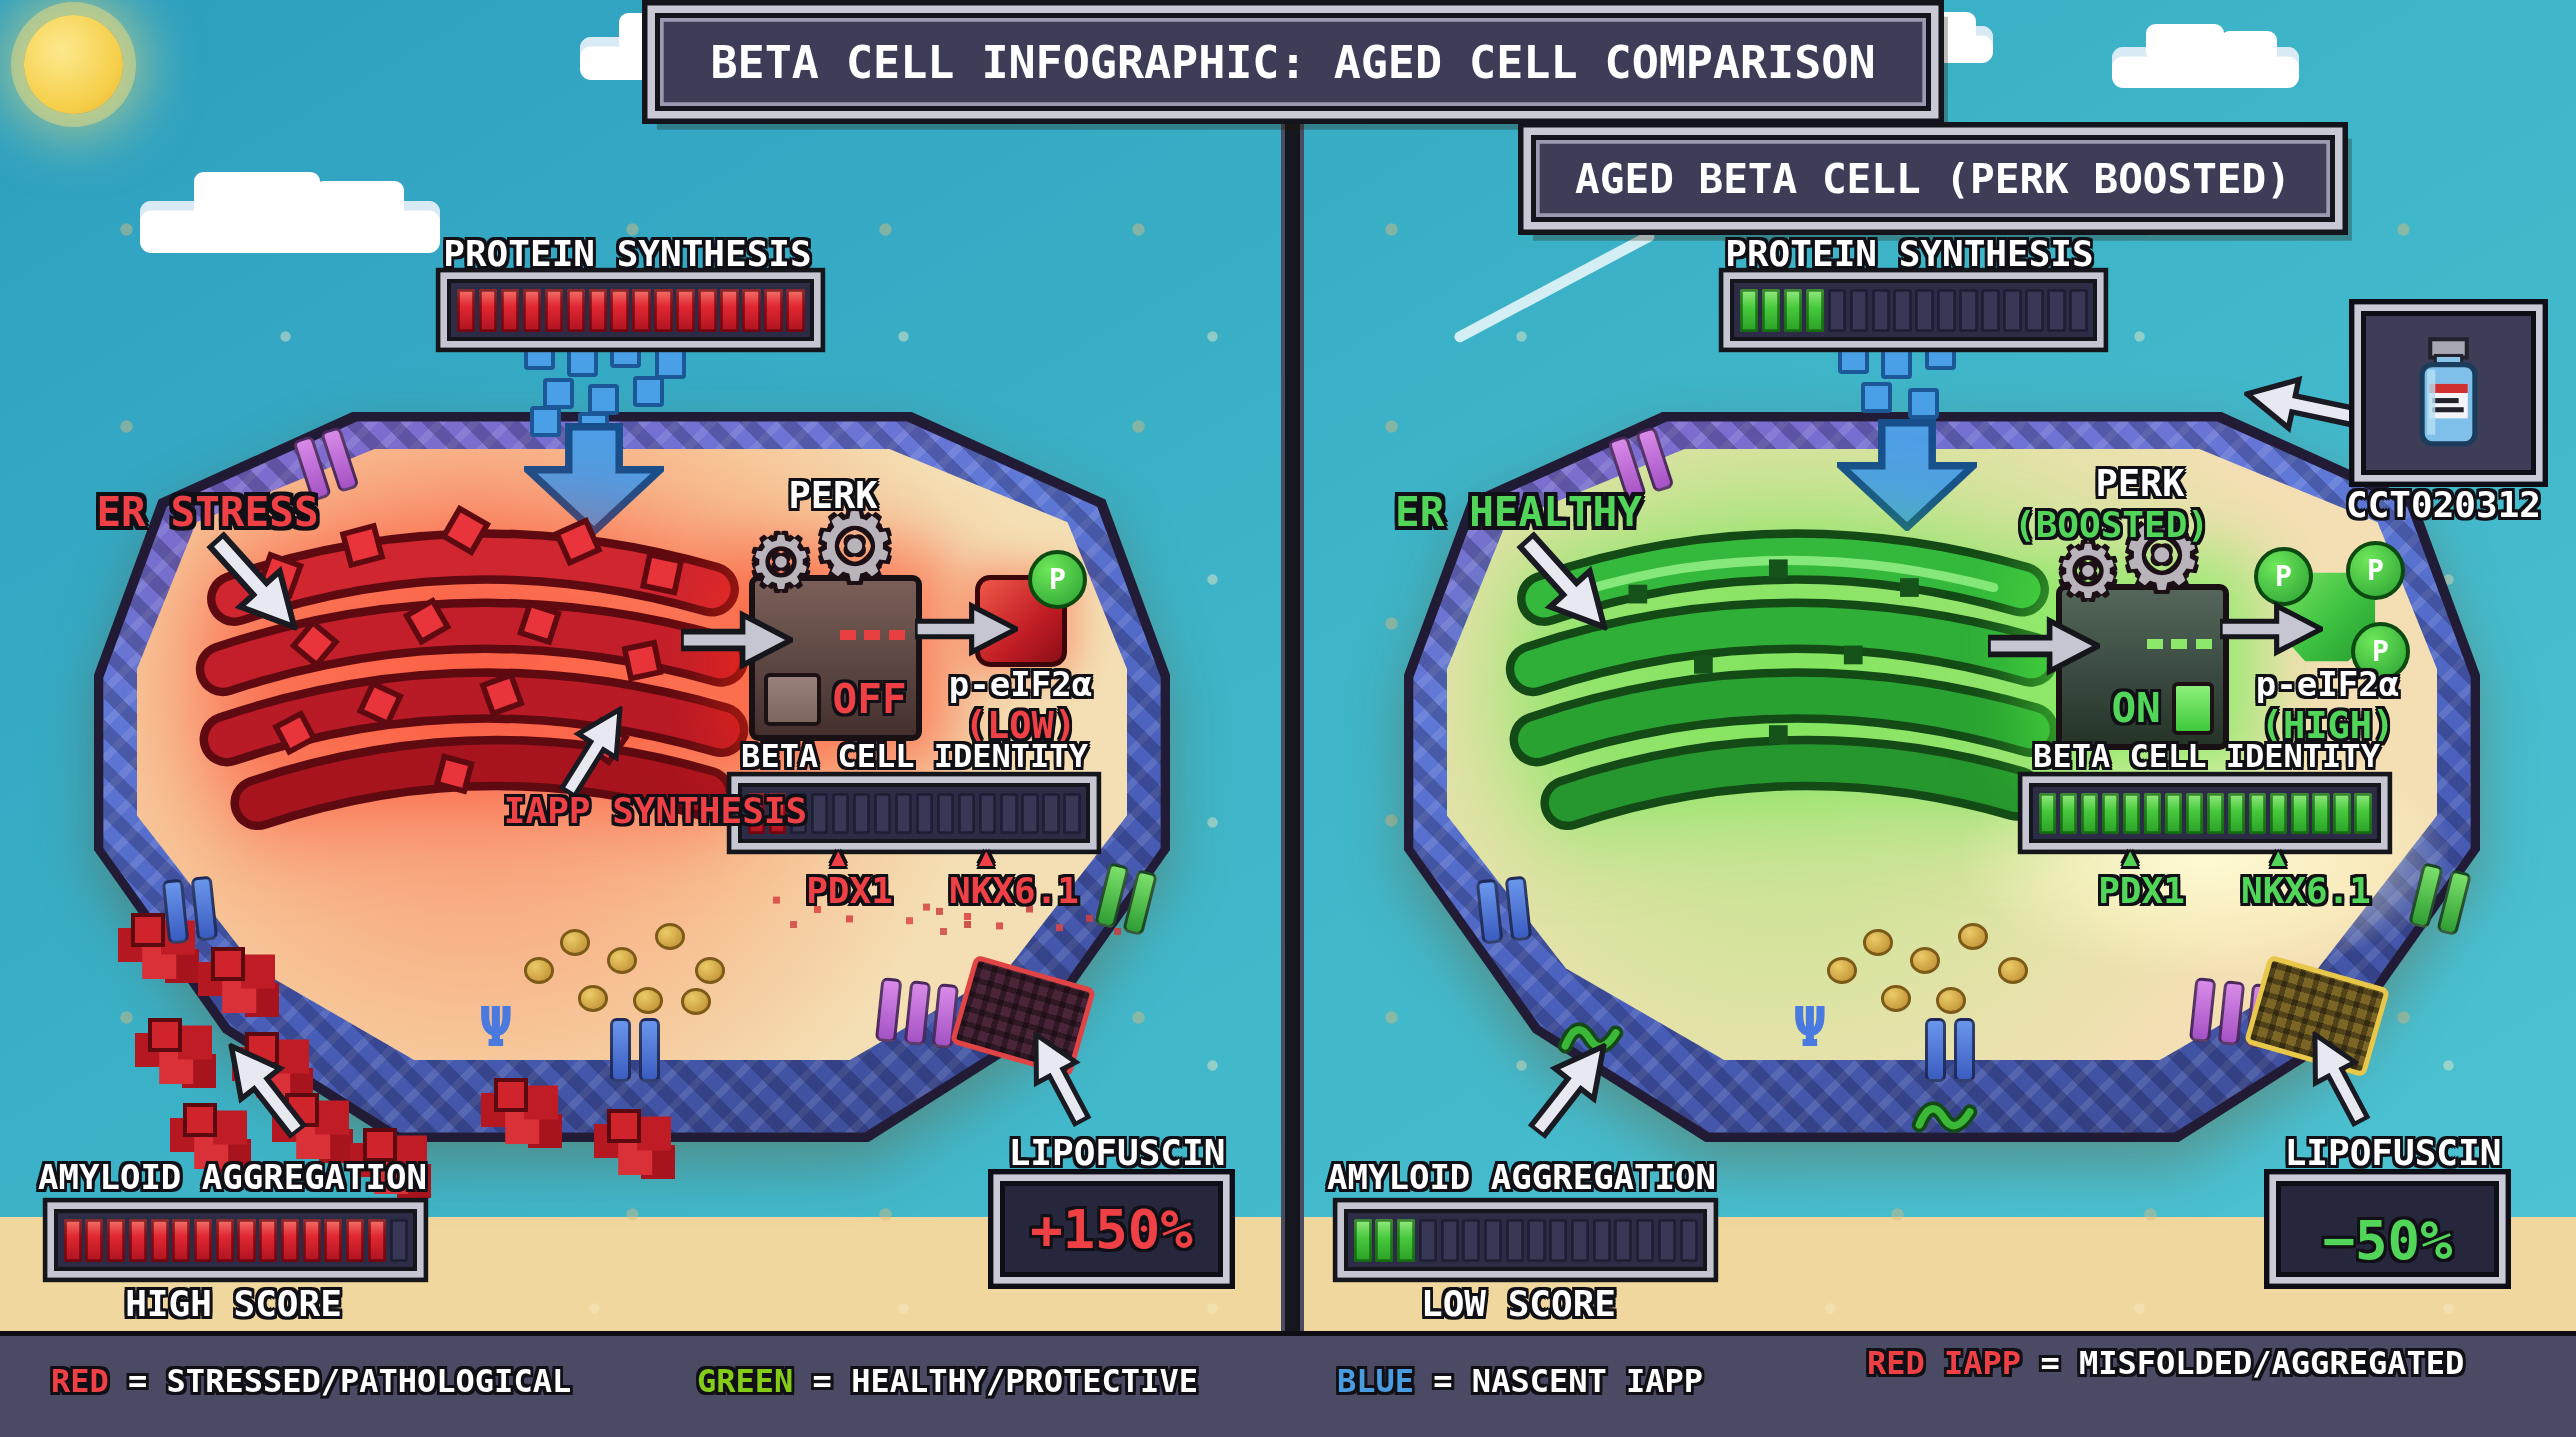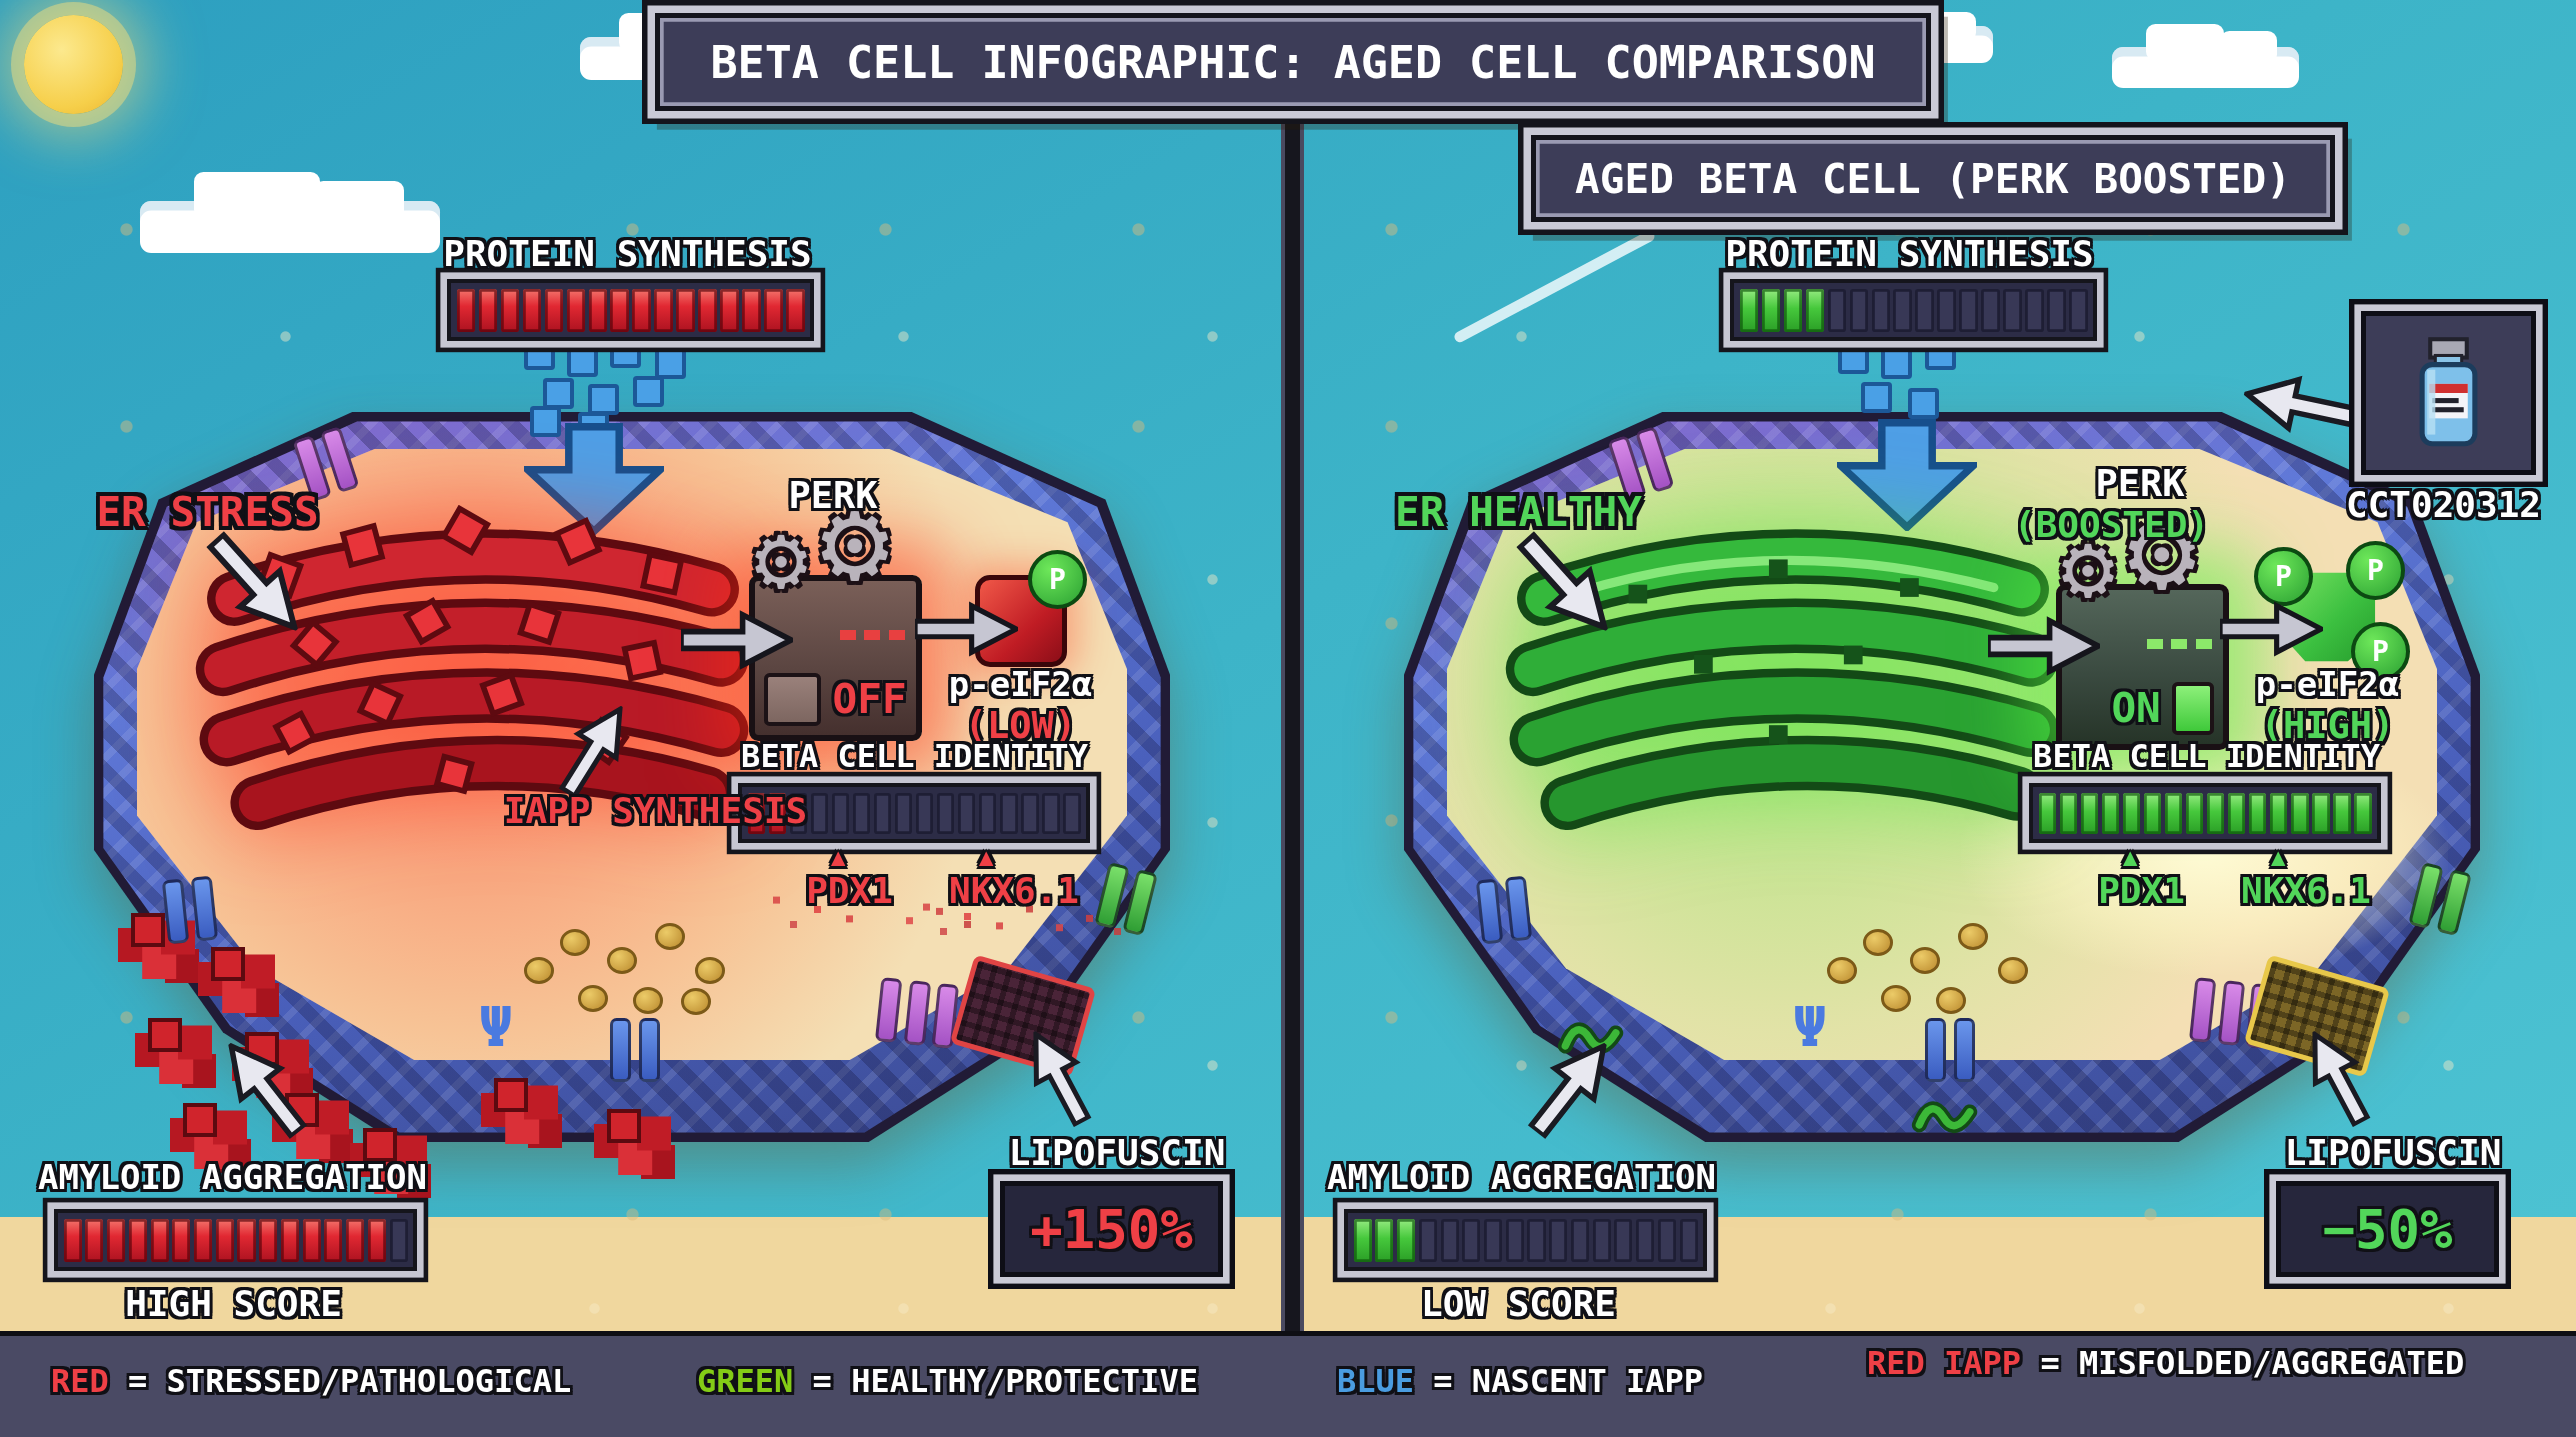--- a/index.html
+++ b/index.html
@@ -540,21 +540,21 @@
       <span class="seg off"></span>
       <span class="seg off"></span>
       <span class="seg off"></span>
       <span class="seg off"></span>
     </div>
   <div class="abs lbl ol3" style="left:1383px;top:1284px;width:271px;font-size:36px;">LOW SCORE</div>
   <svg class="abs larrow" style="left:1515px;top:1056px;transform:rotate(-52deg);" width="112" height="64" viewBox="0 0 120 70">
     <polygon points="0,26 66,26 66,8 118,35 66,62 66,44 0,44"></polygon>
   </svg>
   <div class="abs lbl ol3" style="left:2276px;top:1133px;width:234px;font-size:36px;">LIPOFUSCIN</div>
-  <div class="abs scorebox" style="left:2276px;top:1181px;width:213px;height:86px;">
+  <div class="abs scorebox" style="left:2276px;top:1181px;width:213px;height:86px;align-items:flex-end;">
     <span class="ol3" style="font-size: 54px; color: rgb(82, 214, 90);">−50%</span>
   </div>
   <svg class="abs larrow" style="left:2286px;top:1048px;transform:rotate(-118deg);" width="103" height="58" viewBox="0 0 120 70">
     <polygon points="0,26 66,26 66,8 118,35 66,62 66,44 0,44"></polygon>
   </svg>
 
   <div class="abs legend">
     <div class="litem ol3" style="left:51px;top:26px;">
       <span style="color: rgb(239, 64, 70);">RED</span>
       <span>= STRESSED/PATHOLOGICAL</span>

